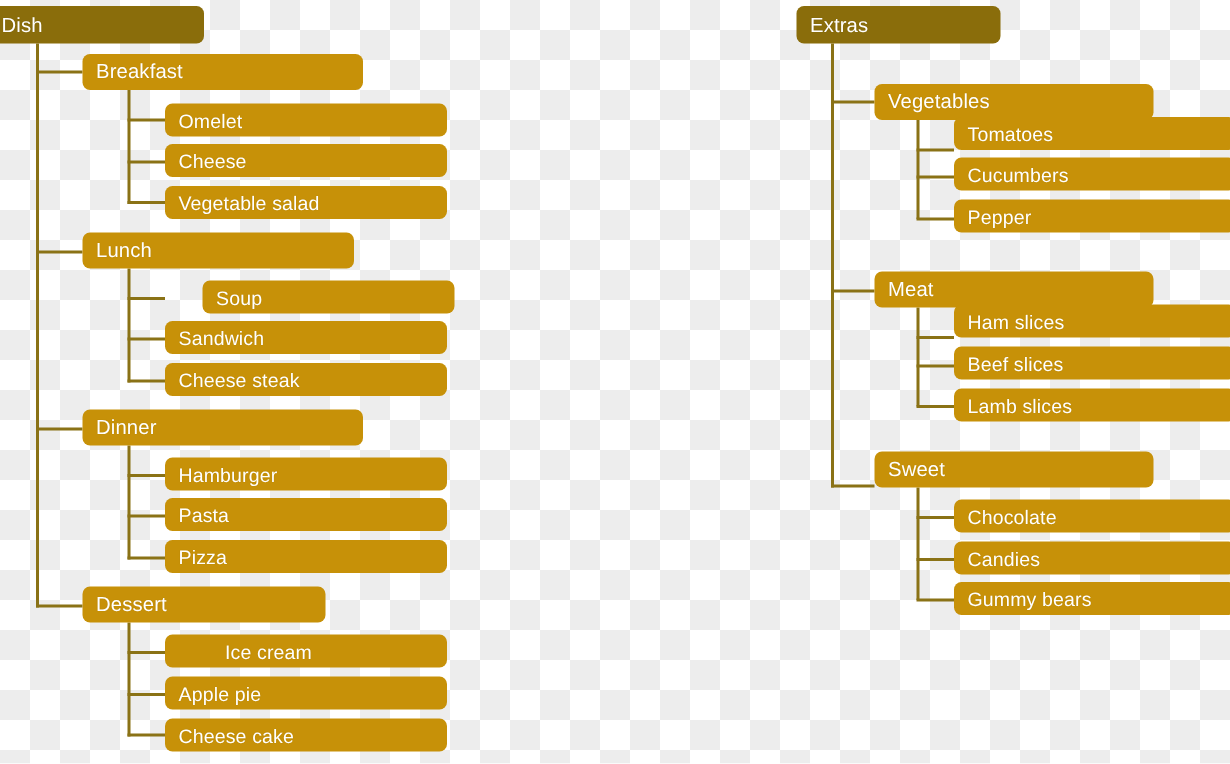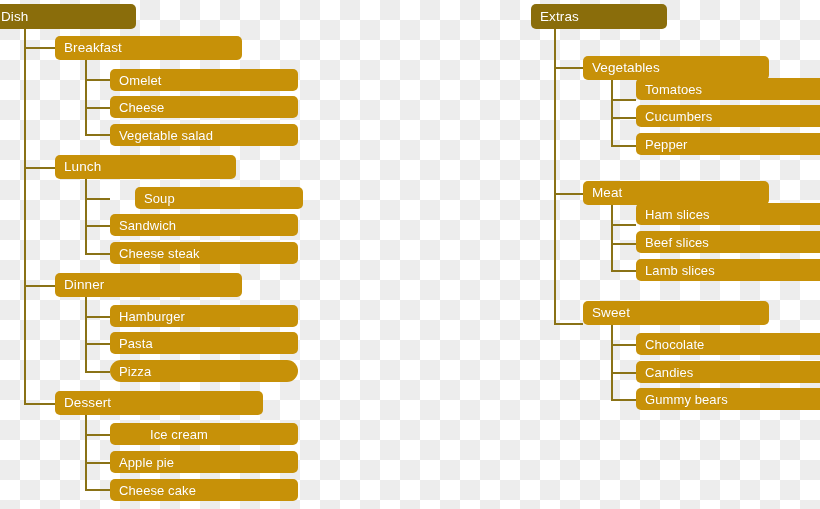--- a/index.html
+++ b/index.html
@@ -110,26 +110,26 @@
   <div class="node lvl3" style="left:110px; top:305px; width:188px;">
     <span>Hamburger</span>
   </div>
 
   <div class="link h" style="left:85px; top:343px; width:25px;"></div>
   <div class="node lvl3" style="left:110px; top:332px; width:188px;">
     <span>Pasta</span>
   </div>
 
   <div class="link h" style="left:85px; top:371px; width:25px;"></div>
-  <div class="node lvl3" style="left:110px; top:360px; width:188px;border-radius:11px;">
+  <div class="node lvl3" style="left:110px; top:360px; width:188px;">
     <span>Pizza</span>
   </div>
 
   <div class="link h" style="left:24px; top:403px; width:31px;"></div>
-  <div class="node lvl2" style="left:55px; top:391px; width:208px;">
+  <div class="node lvl2" style="left:55px; top:391px; width:162px;">
     <span>Dessert</span>
   </div>
   <div class="link v" style="left:85px; top:415px; height:76px;"></div>
 
   <div class="link h" style="left:85px; top:434px; width:25px;"></div>
   <div class="node lvl3" style="left:110px; top:423px; width:188px;padding-left:40px;">
     <span>Ice cream</span>
   </div>
 
   <div class="link h" style="left:85px; top:462px; width:25px;"></div>

